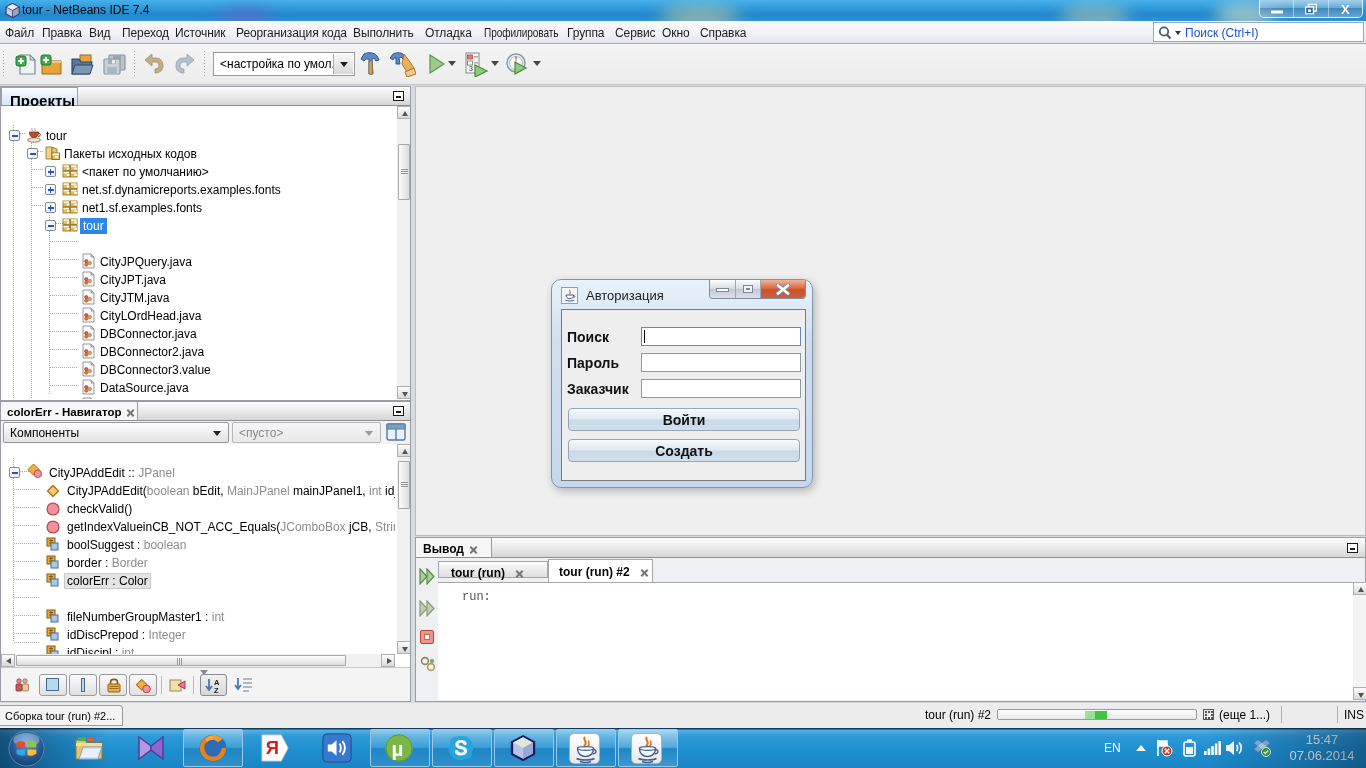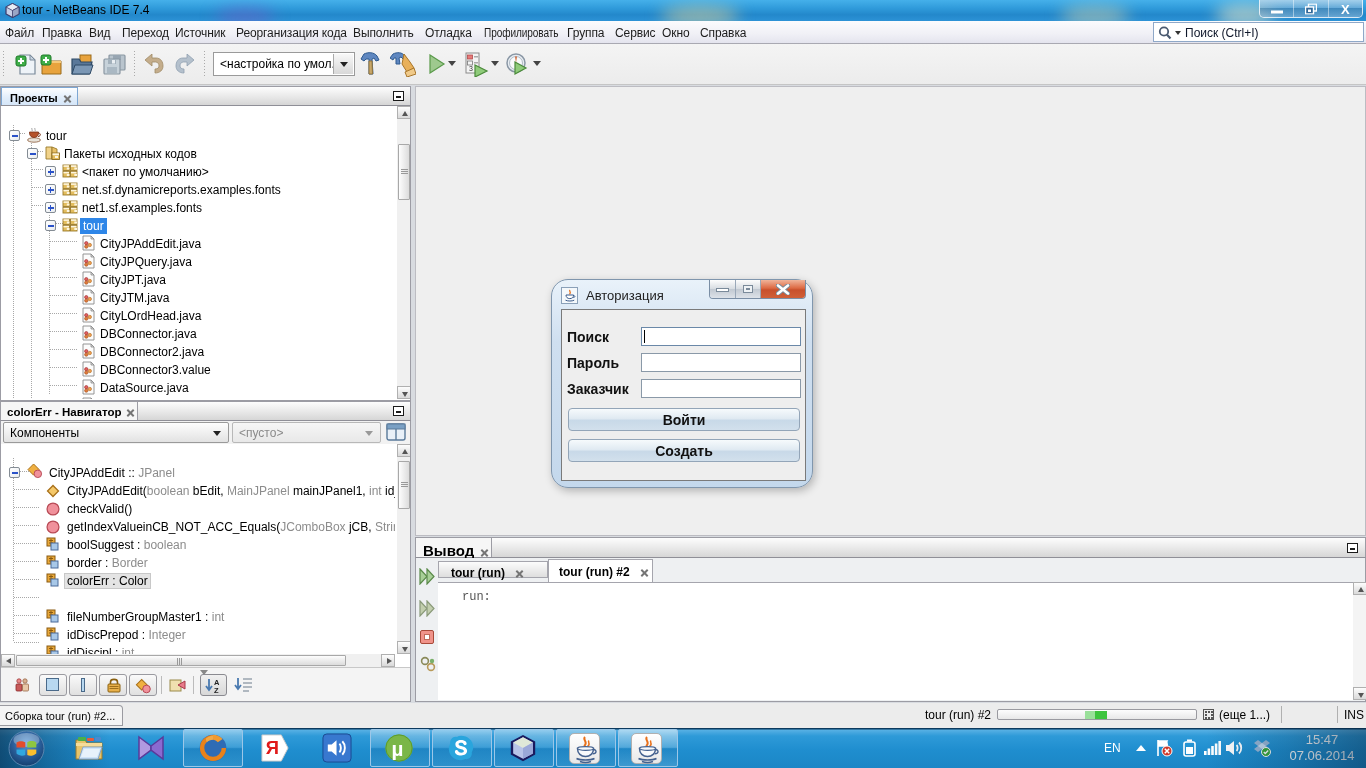--- a/index.html
+++ b/index.html
@@ -24,21 +24,21 @@
 #winbtns .wb:first-child { border-radius:0 0 0 5px; }
 .wbglyph { position:absolute; left:50%; top:50%; transform:translate(-50%,-50%); color:#fff; }
 
 
 #menubar { position:absolute; left:0; top:21px; width:1366px; height:23px;
   background:linear-gradient(#fbfbfd, #f0f0f6 60%, #e4e4ee);
   border-bottom:1px solid #a9a9b2; }
 #menubar .mi { position:absolute; top:5px; color:#1c1c1c; font-size:12px; letter-spacing:-0.1px; }
 #searchbox { position:absolute; right:2px; top:1px; width:211px; height:20px;
   background:#fff; border:1px solid #8fa8c8; }
-#searchtext { position:absolute; left:31px; top:3px; color:#0f172a; font-size:12px; }
+#searchtext { position:absolute; left:31px; top:3px; color:#1d4ed8; font-size:12px; }
 
 
 #toolbar { position:absolute; left:0; top:44px; width:1366px; height:41px;
   background:linear-gradient(#f4f4f4,#ececec); border-bottom:1px solid #c5c5c5; }
 .tsep { position:absolute; top:7px; width:2px; height:26px;
   background-image:repeating-linear-gradient(#aaa 0 1px, transparent 1px 3px); width:1px; }
 .tbi { position:absolute; }
 #combosetting { position:absolute; left:213px; top:8px; width:142px; height:24px;
   background:#fff; border:1px solid #9a9a9a; }
 #combosetting .txt { position:absolute; left:6px; top:4px; color:#000; font-size:12px; }
@@ -234,21 +234,21 @@
     <path d="M10 10 L9 3.5 L11 3.5 Z" fill="#d06a3a"></path>
     <path d="M9 9 L20 15 L9 21 Z" fill="#8fcb7a" stroke="#4a8a3a" stroke-width="1.2"></path>
   </svg>
   <div class="dd" style="left:533px;top:17px"></div>
 </div>
 
 <div id="workspace" class="abs" style="left:0;top:85px;width:1366px;height:618px;background:#d8dbe0">
 
 <div class="abs" style="left:0;top:1px;width:411px;height:315px">
   <div class="panelhdr" style="left:0;top:0;width:411px;height:20px">
-    <div class="ptab blue" style="left:0;width:77px;padding:4px 0 0 8px;font-size:11px">Проекты <span class="xicon" style="top:1px;left:3px"></span></div>
+    <div class="ptab blue" style="left:0;width:77px;padding:4px 0 0 8px;font-size:15px">Проекты <span class="xicon" style="top:1px;left:3px"></span></div>
     <div class="minbox" style="right:6px;top:4px"></div>
   </div>
   <div class="abs" style="left:0;top:20px;width:411px;height:295px;background:#fff;border:1px solid #9c9ca4;border-top:none;overflow:hidden">
     <div id="ptree" class="abs" style="left:0;top:0;width:394px;height:293px;overflow:hidden">
     <div class="dotv" style="left:12px;top:19px;height:274px"></div>
     <div class="dotv" style="left:30px;top:37px;height:256px"></div>
     <div class="dotv" style="left:48px;top:109px;height:180px"></div>
     <div class="doth" style="left:13px;top:27px;width:12px"></div>
     <div class="doth" style="left:31px;top:45px;width:12px"></div>
     <div class="doth" style="left:31px;top:63px;width:12px"></div>
@@ -363,30 +363,20 @@
                 <rect x="9" y="2.3" width="5.5" height="1.6" fill="#fdf6e0"></rect>
                 <rect x="1.5" y="8.8" width="5.5" height="1.6" fill="#fdf6e0"></rect>
                 <rect x="9" y="8.8" width="5.5" height="1.6" fill="#fdf6e0"></rect>
                 <rect x="4.8" y="4.5" width="2.7" height="2" fill="#fdf6e0"></rect>
                 <rect x="12.3" y="4.5" width="2.7" height="2" fill="#fdf6e0"></rect>
                 <rect x="4.8" y="11" width="2.7" height="2" fill="#fdf6e0"></rect>
                 <rect x="12.3" y="11" width="2.7" height="2" fill="#fdf6e0"></rect>
               </svg>
               <div class="tlabel" style="left:79px;top:1px;background:#2e86e8;color:#fff;padding:1px 3px">tour</div>
             </div>
-    <div class="treerow" style="left:0;top:109px;width:394px">
-              <svg class="icon16" style="left:79px" width="16" height="16" viewBox="0 0 16 16">
-                <path d="M3 1 L11 1 L14 4 L14 15 L3 15 Z" fill="#fcfcfc" stroke="#8a8a8a" stroke-width="0.9"></path>
-                <path d="M11 1 L11 4 L14 4 Z" fill="#d8d8d8" stroke="#8a8a8a" stroke-width="0.8"></path>
-                <circle cx="6.3" cy="8.2" r="1.7" fill="#e06060" stroke="#a02a2a" stroke-width="0.6"></circle>
-                <circle cx="9.8" cy="10" r="1.7" fill="#f0a050" stroke="#b06a20" stroke-width="0.6"></circle>
-                <circle cx="6.3" cy="11.6" r="1.7" fill="#e07a3a" stroke="#a04a15" stroke-width="0.6"></circle>
-              </svg>
-              <div class="tlabel" style="left:99px">CityJPAddEdit.java</div>
-            </div>
     <div class="treerow" style="left:0;top:127px;width:394px">
               <svg class="icon16" style="left:79px" width="16" height="16" viewBox="0 0 16 16">
                 <path d="M3 1 L11 1 L14 4 L14 15 L3 15 Z" fill="#fcfcfc" stroke="#8a8a8a" stroke-width="0.9"></path>
                 <path d="M11 1 L11 4 L14 4 Z" fill="#d8d8d8" stroke="#8a8a8a" stroke-width="0.8"></path>
                 <circle cx="6.3" cy="8.2" r="1.7" fill="#e06060" stroke="#a02a2a" stroke-width="0.6"></circle>
                 <circle cx="9.8" cy="10" r="1.7" fill="#f0a050" stroke="#b06a20" stroke-width="0.6"></circle>
                 <circle cx="6.3" cy="11.6" r="1.7" fill="#e07a3a" stroke="#a04a15" stroke-width="0.6"></circle>
               </svg>
               <div class="tlabel" style="left:99px">CityJPQuery.java</div>
             </div>
@@ -684,21 +674,21 @@
                 <rect x="9" y="6" width="9" height="2" fill="#b0b8c0"></rect>
           <rect x="9" y="10" width="9" height="2" fill="#b0b8c0"></rect>
                 <rect x="9" y="14" width="6" height="2" fill="#b0b8c0"></rect>
         </svg>
       </div>
     </div>
   </div>
 </div>
 
 <div class="abs" style="left:415px;top:1px;width:951px;height:450px;background:#efefef;border:1px solid #bcbcc2">
-  <div id="dialog" class="abs" style="left:135px;top:192px;width:262px;height:209px;background:linear-gradient(#e9f2fa,#cfdff0 30%,#c4d8ec);border:1px solid #8096ad;border-radius:17px;box-shadow:2px 3px 8px rgba(0,0,0,0.25)">
+  <div id="dialog" class="abs" style="left:135px;top:192px;width:262px;height:209px;background:linear-gradient(#e9f2fa,#cfdff0 30%,#c4d8ec);border:1px solid #8096ad;border-radius:10px;box-shadow:2px 3px 8px rgba(0,0,0,0.25)">
 
     <div class="abs" style="left:9px;top:7px;width:17px;height:17px;background:#f4f8fb;border:1px solid #8aa0b8">
       <svg class="abs" style="left:1px;top:1px" width="14" height="14" viewBox="0 0 14 14">
         <path d="M7 1 C5.5 2.5 9 3.2 6.5 5.2" stroke="#e8701a" stroke-width="1.3" fill="none"></path>
         <path d="M3 6 L10.6 6 C10.6 8.3 9.1 9.6 6.8 9.6 C4.5 9.6 3 8.3 3 6 Z" fill="#fff" stroke="#3a5a8a" stroke-width="1"></path>
         <path d="M10.6 6.6 C12.4 6.6 12.4 8.6 10.2 8.5" stroke="#3a5a8a" stroke-width="0.9" fill="none"></path>
         <path d="M2.5 11.2 C4.8 12.3 9 12.3 11.2 11.2" stroke="#3a5a8a" stroke-width="1" fill="none"></path>
       </svg>
     </div>
     <div class="abs" style="left:34px;top:8px;font-size:13px;color:#222">Авторизация</div>
@@ -730,21 +720,21 @@
       <div class="abs" style="left:79px;top:43px;width:160px;height:19px;background:#fff;border:1px solid #8a99a8"></div>
       <div class="abs" style="left:79px;top:69px;width:160px;height:19px;background:#fff;border:1px solid #8a99a8"></div>
       <div class="abs" style="left:6px;top:98px;width:232px;height:23px;background:linear-gradient(#f6fafc,#e0eaf2 45%,#c8d9e8 55%,#d2e0ec);border:1px solid #93a5b8;border-radius:4px;text-align:center;padding-top:3px;font-size:14px;font-weight:bold;color:#111">Войти</div>
       <div class="abs" style="left:6px;top:129px;width:232px;height:23px;background:linear-gradient(#f6fafc,#e0eaf2 45%,#c8d9e8 55%,#d2e0ec);border:1px solid #93a5b8;border-radius:4px;text-align:center;padding-top:3px;font-size:14px;font-weight:bold;color:#111">Создать</div>
     </div>
   </div>
 </div>
 
 <div class="abs" style="left:415px;top:452px;width:951px;height:165px">
   <div class="panelhdr" style="left:0;top:0;width:951px;height:21px">
-    <div class="ptab" style="left:0;width:76px;padding:4px 0 0 7px;font-size:15px">Вывод <span class="xicon" style="top:1px;left:3px"></span></div>
+    <div class="ptab" style="left:0;width:76px;padding:4px 0 0 7px;font-size:12px">Вывод <span class="xicon" style="top:1px;left:3px"></span></div>
     <div class="minbox" style="right:7px;top:5px"></div>
   </div>
   <div class="abs" style="left:0;top:21px;width:951px;height:144px;background:#eef0f2;border:1px solid #9c9ca4;border-top:none">
 
     <div id="outicons" class="abs" style="left:0;top:2px;width:22px;height:140px">
       <svg class="abs" style="left:3px;top:8px" width="17" height="17" viewBox="0 0 17 17">
         <path d="M1 1 L8 8.5 L1 16 Z" fill="#a8cf98" stroke="#5a8a4a" stroke-width="1.2"></path>
         <path d="M8 1 L15 8.5 L8 16 Z" fill="#a8cf98" stroke="#5a8a4a" stroke-width="1.2"></path>
       </svg>
       <svg class="abs" style="left:3px;top:40px" width="17" height="17" viewBox="0 0 17 17">

